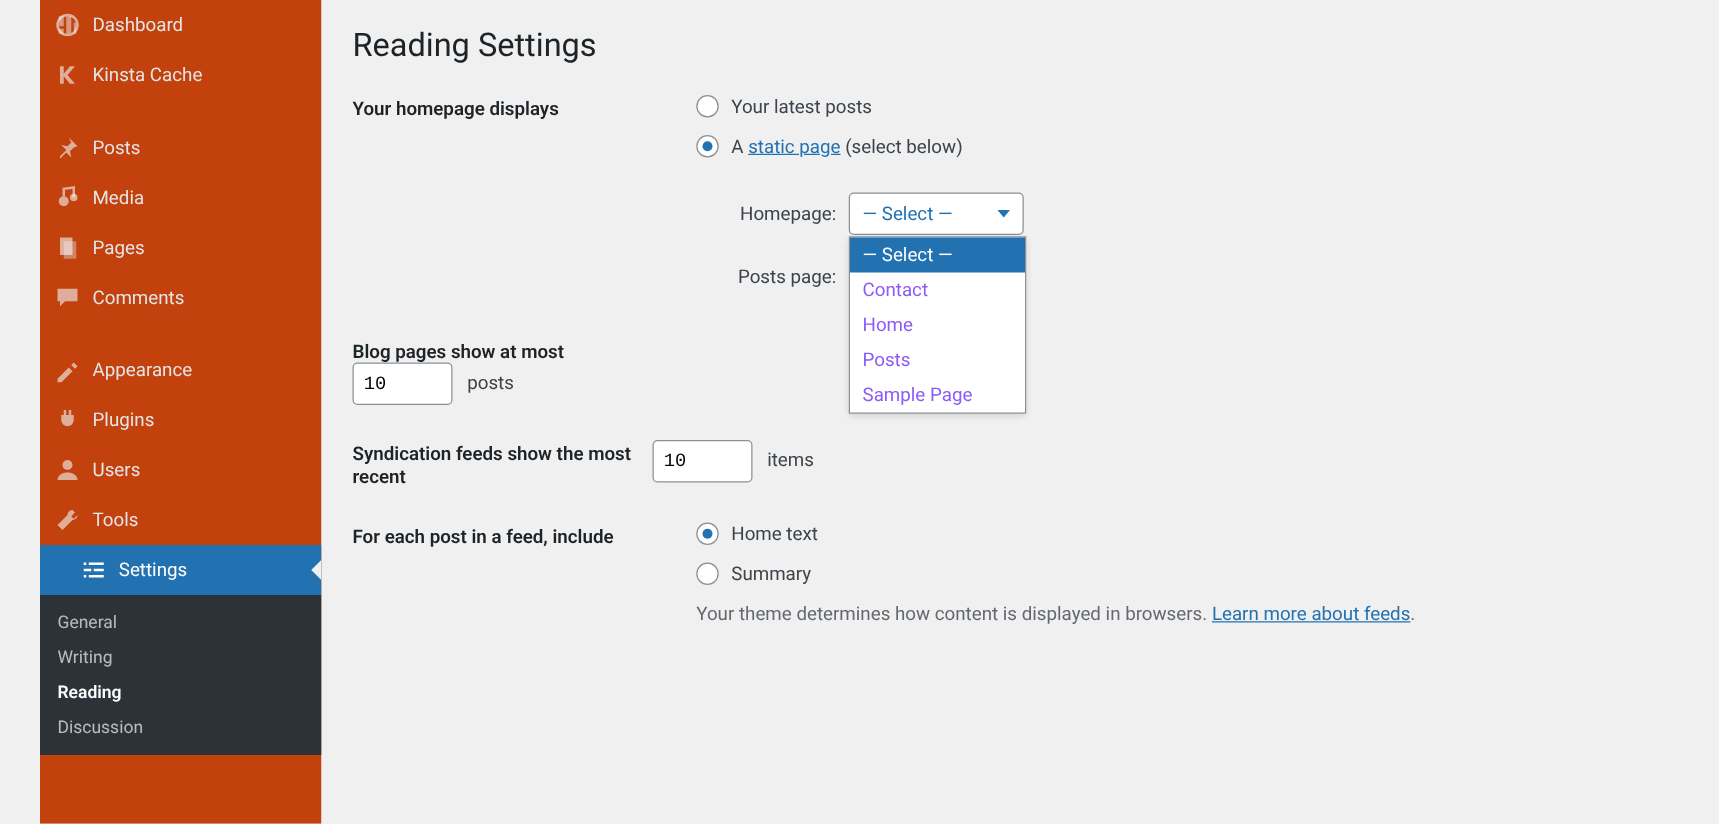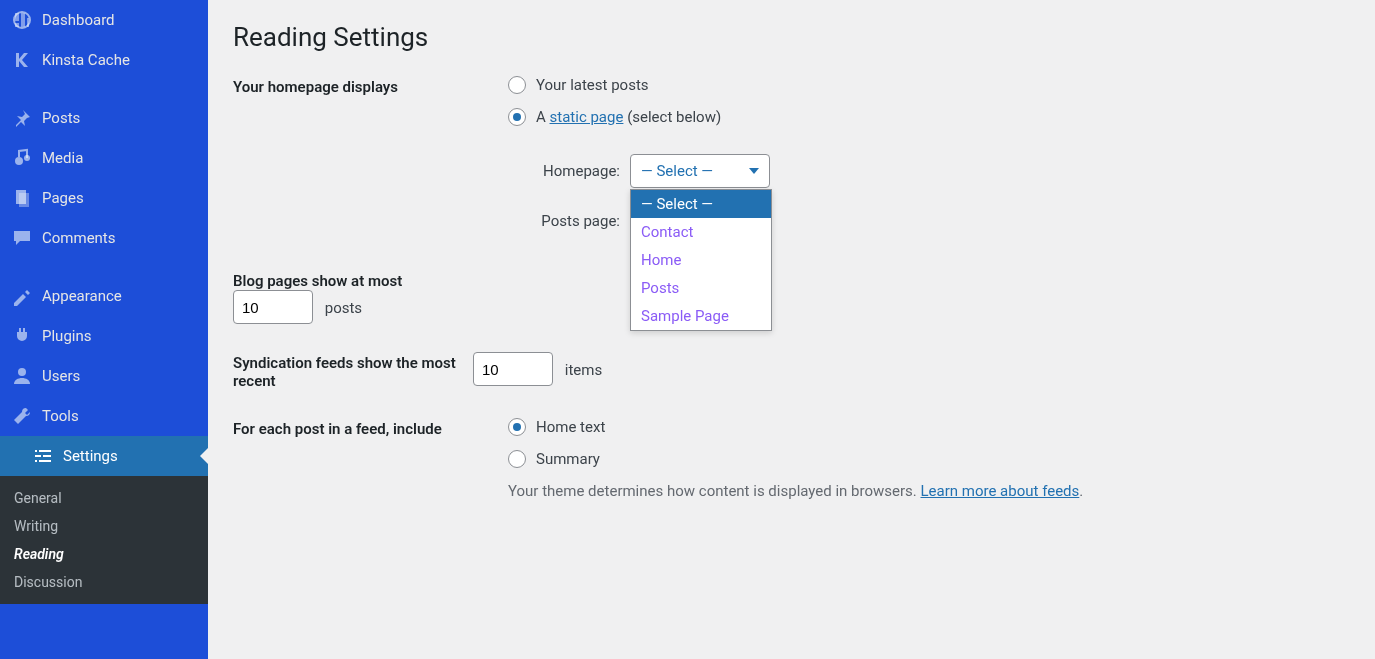--- a/index.html
+++ b/index.html
@@ -8,25 +8,26 @@
   font-size: 14px;
   background: #f0f0f1;
   color: #1d2327;
   display: flex;
   width: 1375px;
   height: 659px;
   overflow: hidden;
 }
 
 .sidebar {
-  width: 208px;
-  background: #1d4ed8;
+  width: 225px;
+  background: #c2410c;
   color: #fff;
   flex-shrink: 0;
   position: relative;
+  margin-left: 32px;
 }
 .sidebar-item {
   display: flex;
   align-items: center;
   padding: 10px 12px;
   color: #e5e5e5;
   font-size: 15px;
   cursor: pointer;
   gap: 10px;
 }
@@ -61,21 +62,20 @@
 }
 .submenu-item {
   padding: 6px 14px;
   color: rgba(240,246,252,0.7);
   font-size: 14px;
   cursor: pointer;
 }
 .submenu-item.current {
   color: #fff;
   font-weight: 600;
-  font-style: italic;
 }
 
 .main {
   flex: 1;
   padding: 10px 25px 25px 25px;
   overflow: auto;
 }
 h1.page-title {
   font-size: 26px;
   font-weight: 400;
@@ -173,20 +173,21 @@
   color: #fff;
 }
 .number-input {
   width: 80px;
   height: 34px;
   border: 1px solid #8c8f94;
   border-radius: 4px;
   padding: 0 8px;
   font-size: 15px;
   background: #fff;
+  font-family: Liberation Mono, monospace;
 }
 .helper-text {
   color: #646970;
   font-size: 15px;
   margin-top: 14px;
 }
 .inline-gap { margin-left: 8px; }
 svg { display: block; }
 </style>
 </head>

